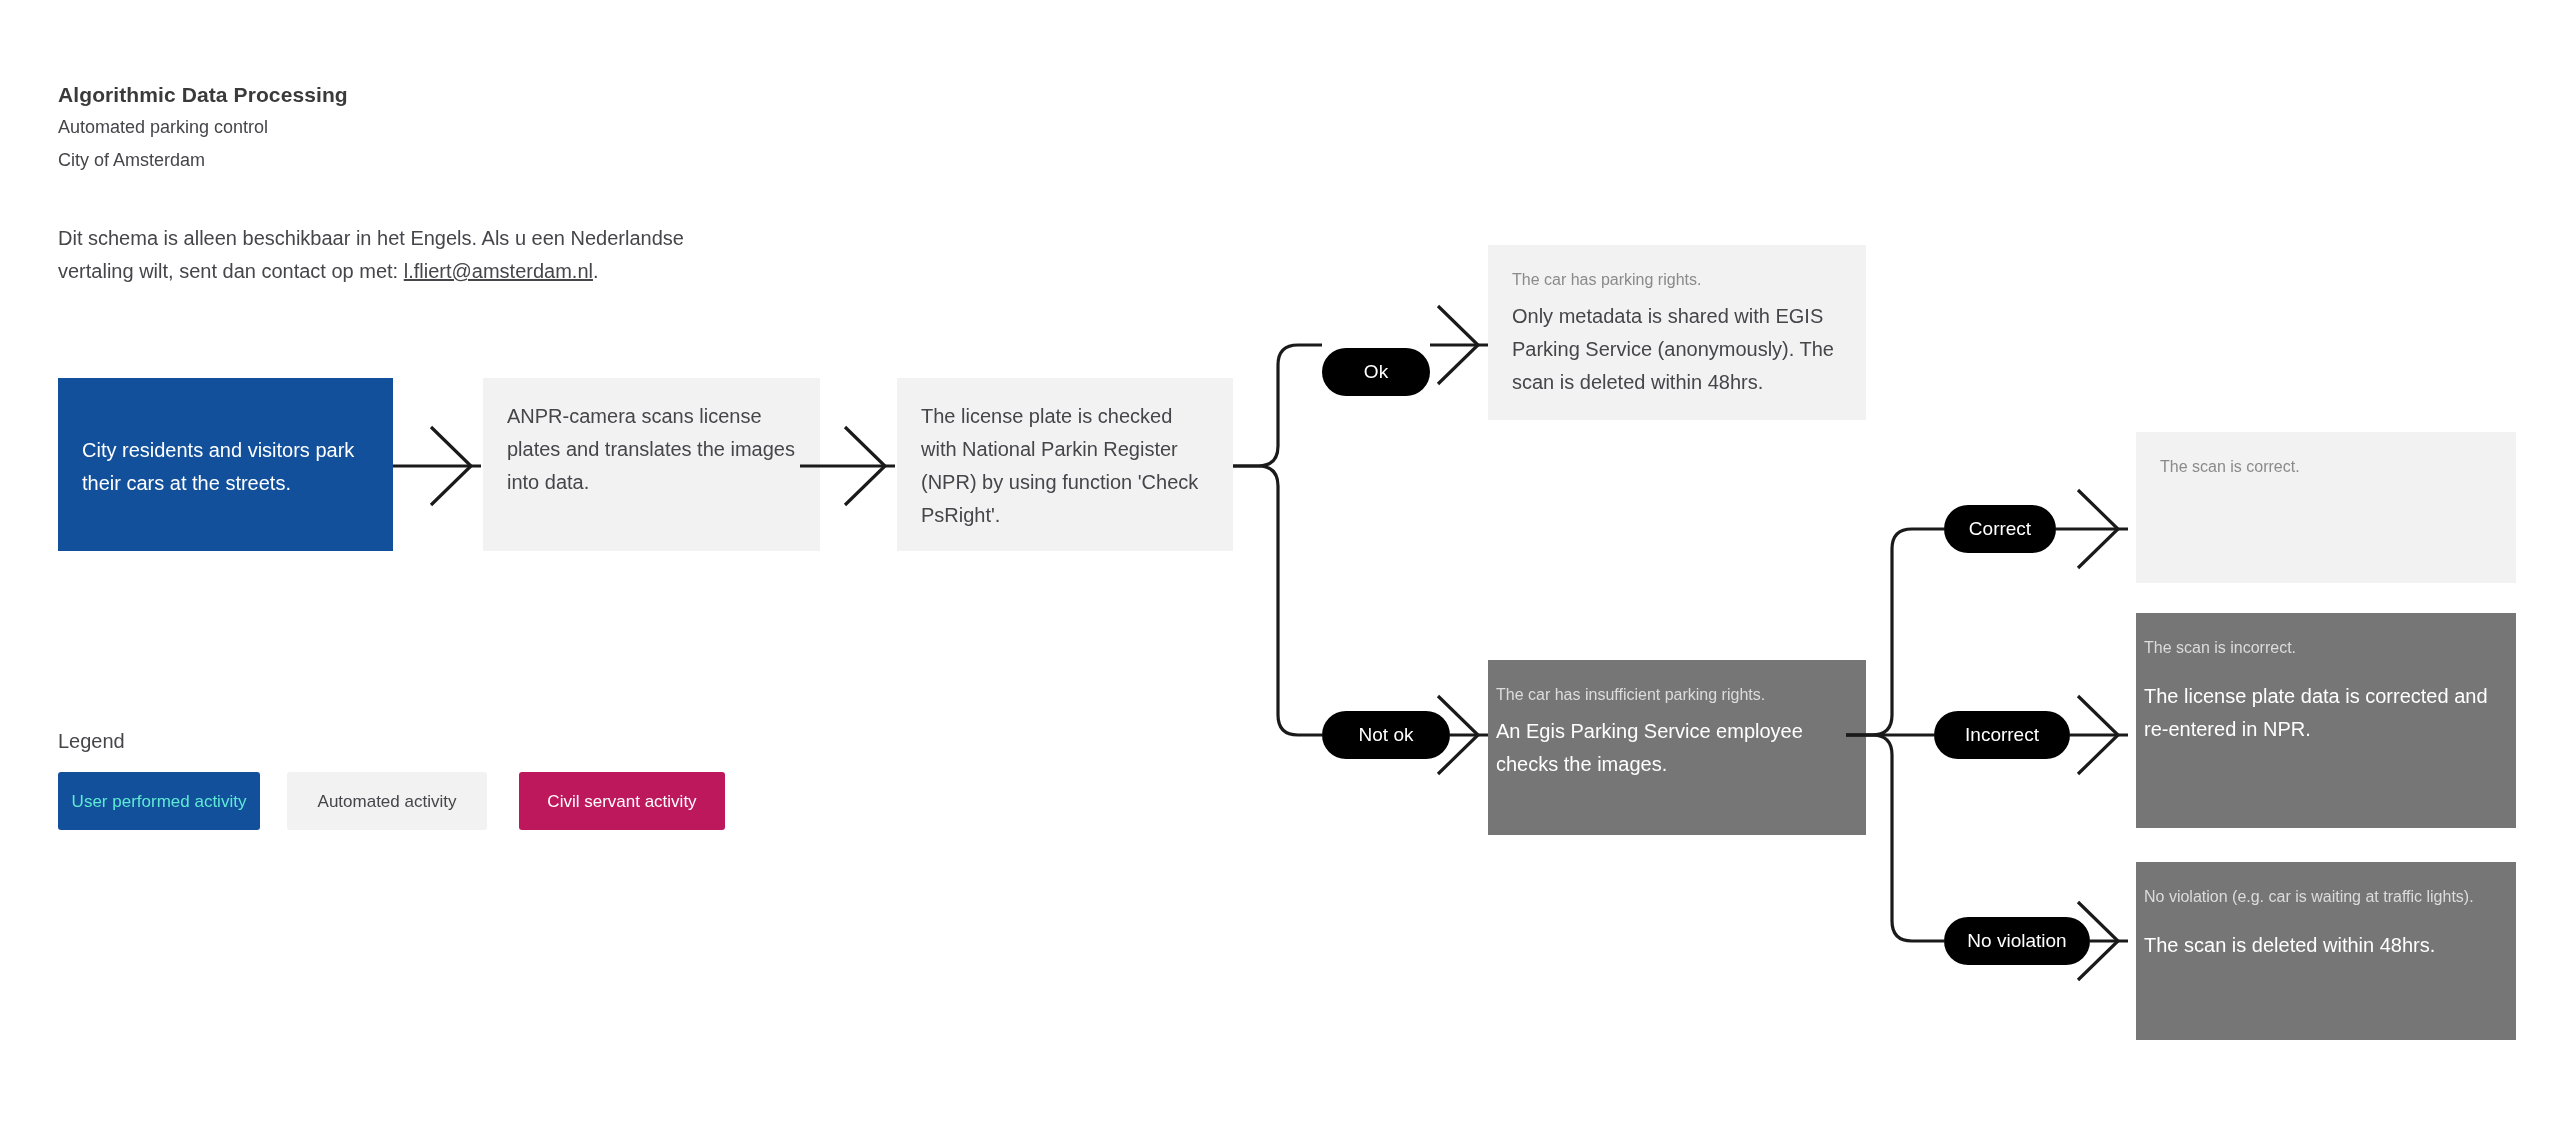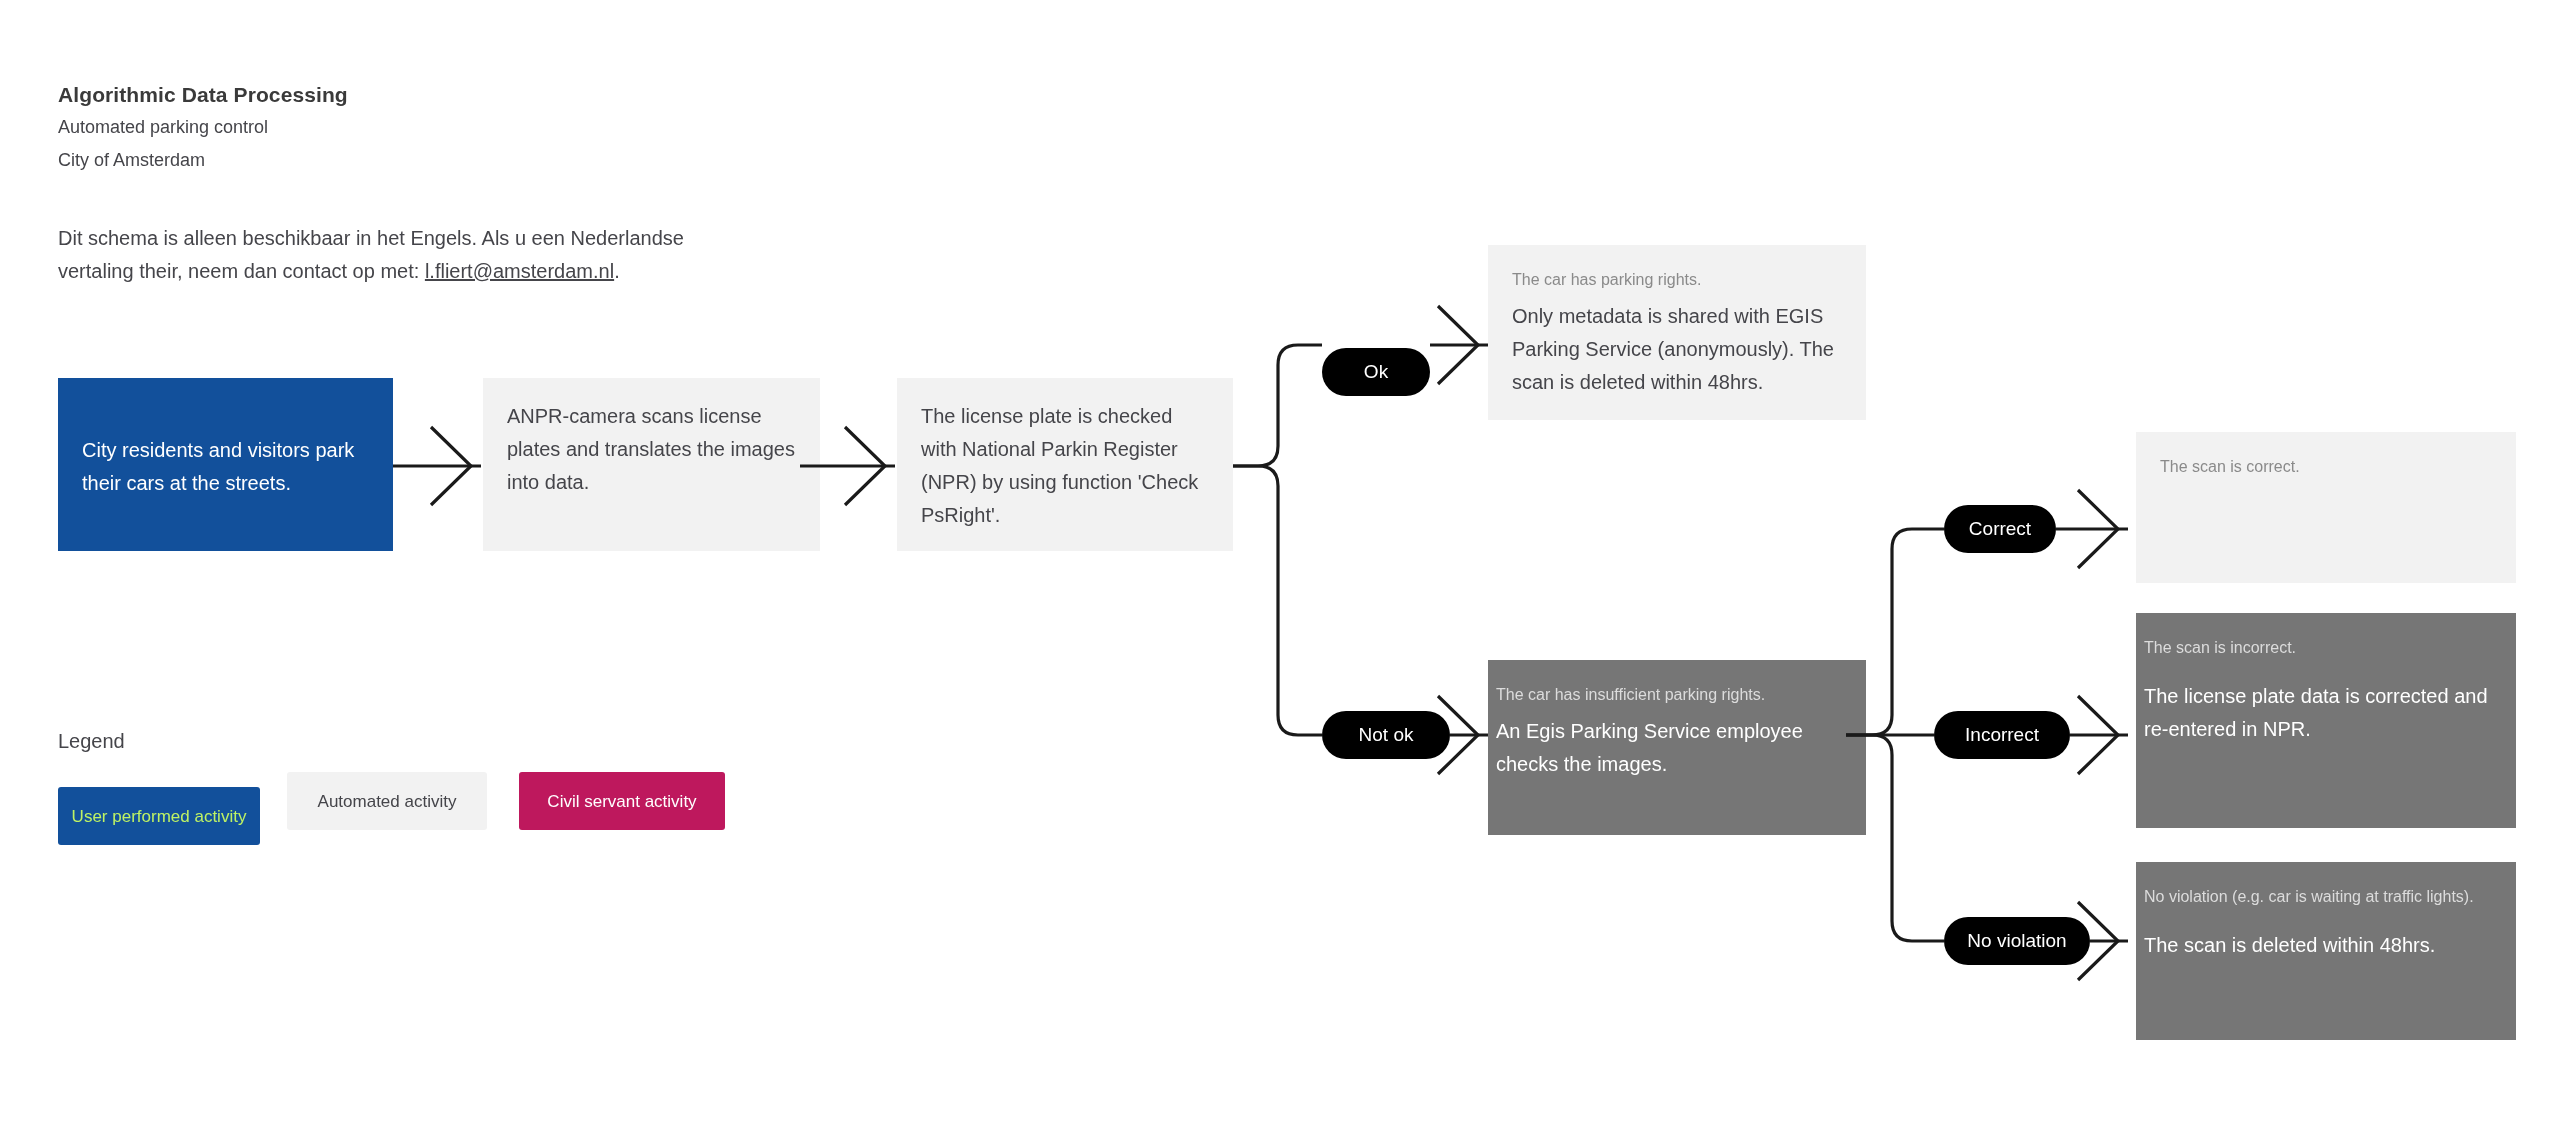--- a/index.html
+++ b/index.html
@@ -121,21 +121,21 @@
     height: 58px;
     border-radius: 3px;
     display: flex;
     align-items: center;
     justify-content: center;
     text-align: center;
     font-size: 17px;
     line-height: 25px;
     padding: 0 10px;
   }
-  .legend-box.blue  { background: #12509b; color: #bef264; margin-top: 15px; }
+  .legend-box.blue  { background: #12509b; color: #5eead4; }
   .legend-box.light { background: #f2f2f2; color: #45454a; }
   .legend-box.grey  { background: #be185d; color: #ffffff; }
 
   
   #wires {
     position: absolute;
     left: 0; top: 0;
     width: 2560px;
     height: 1138px;
     pointer-events: none;
@@ -148,21 +148,21 @@
 <div id="canvas">
 
   <div id="header">
     <div class="title">Algorithmic Data Processing</div>
     <div class="subline">Automated parking control</div>
     <div class="subline">City of Amsterdam</div>
   </div>
 
   <div id="note">
     <span>Dit schema is alleen beschikbaar in het Engels. Als u een Nederlandse</span><br>
-    <span>vertaling their, neem dan contact op met: </span><a class="maillink" href="#">l.fliert@amsterdam.nl</a><span>.</span>
+    <span>vertaling wilt, sent dan contact op met: </span><a class="maillink" href="#">l.fliert@amsterdam.nl</a><span>.</span>
   </div>
 
   <svg id="wires" viewBox="0 0 2560 1138" width="2560" height="1138">
     <g fill="none" stroke="#1a1a1a" stroke-width="3.2" stroke-linecap="butt" stroke-linejoin="miter">
 
       <line x1="393" y1="466" x2="481" y2="466"></line>
       <polyline points="431,427 471,466 431,505"></polyline>
 
       <line x1="800" y1="466" x2="895" y2="466"></line>
       <polyline points="845,427 885,466 845,505"></polyline>

